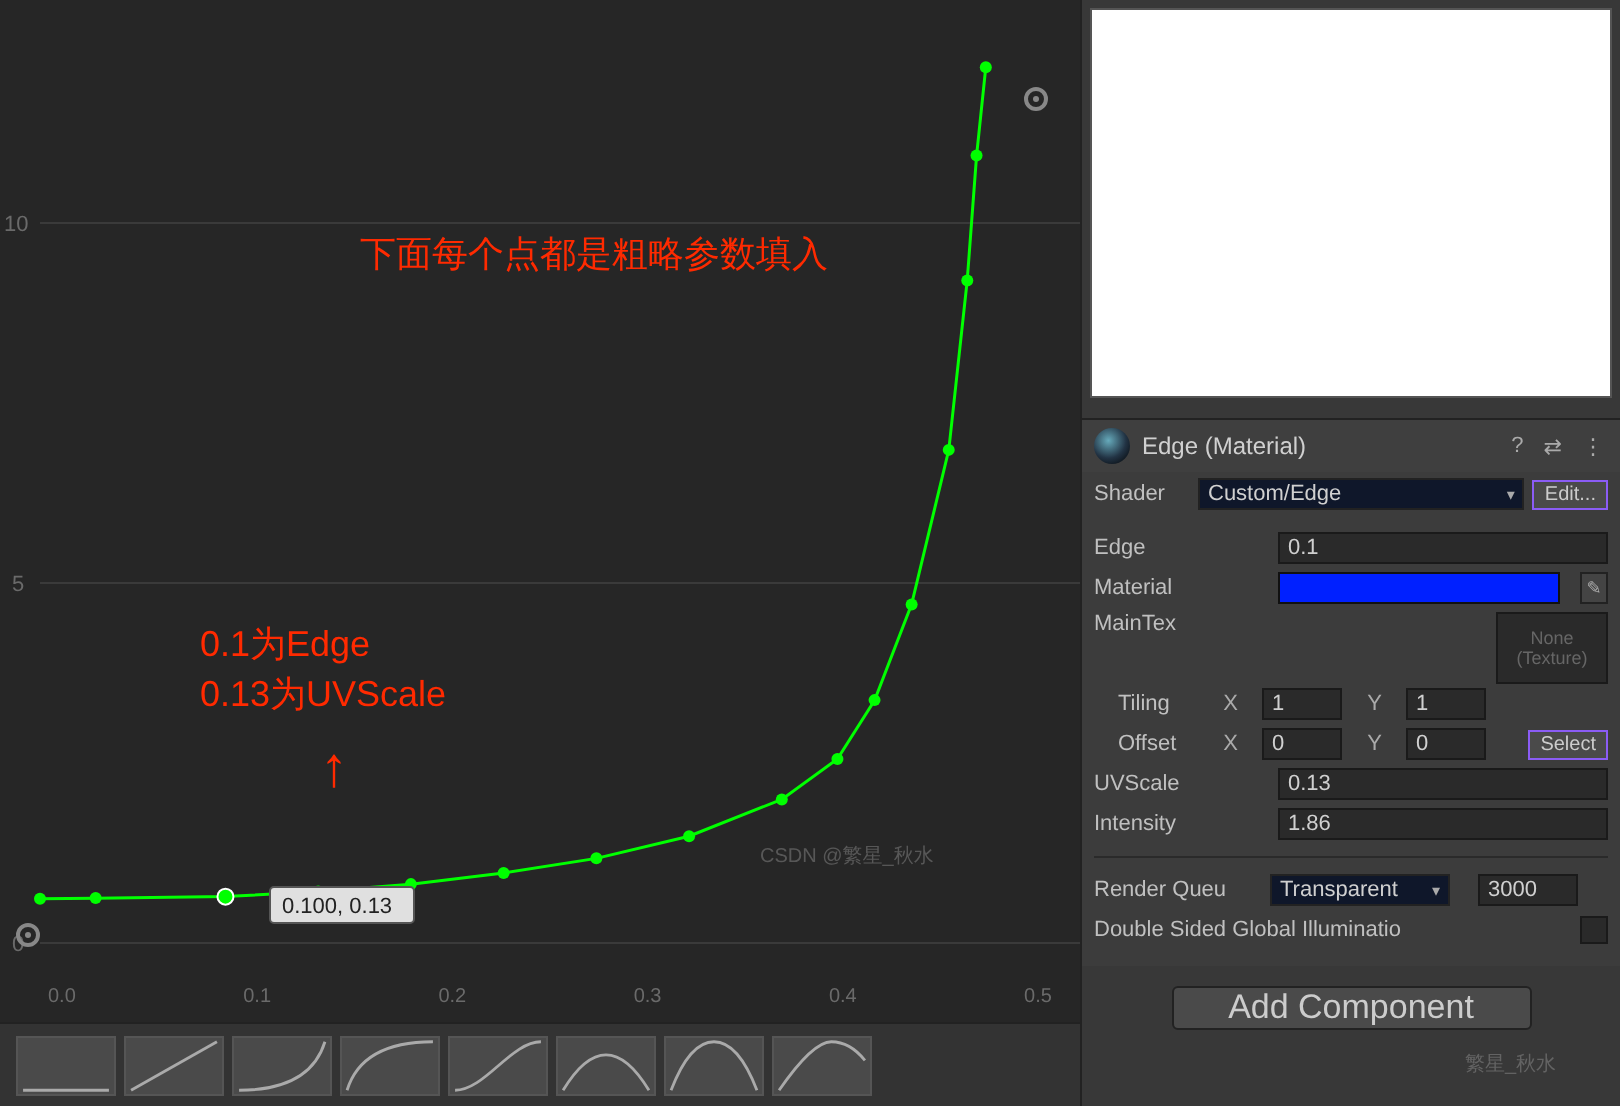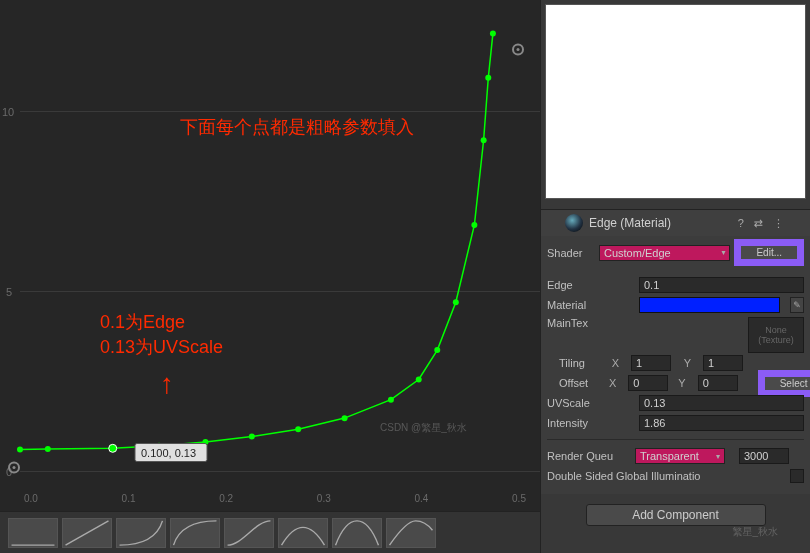--- a/index.html
+++ b/index.html
@@ -24,40 +24,40 @@
 .x-axis-row span { color: #6a6a6a; font-size: 10px; }
 
 .preset-row { height: 42px; background: #333; display: flex; align-items: center; gap: 4px; padding: 0 8px; border-top: 1px solid #222; }
 .preset { width: 50px; height: 30px; background: #4a4a4a; border: 1px solid #555; cursor: pointer; position: relative; }
 .preset svg { width: 100%; height: 100%; }
 .preset-l { stroke: #aaa; stroke-width: 1.5; fill: none; }
 
 .inspector { width: 270px; height: 553px; background: #383838; display: flex; flex-direction: column; border-left: 1px solid #222; }
 .preview { height: 195px; background: #fff; margin: 4px; border: 1px solid #555; }
 .component { margin-top: 6px; background: #3c3c3c; border-top: 1px solid #222; }
-.comp-header { height: 26px; display: flex; align-items: center; gap: 6px; padding: 0 24px; background: #3f3f3f; }
+.comp-header { height: 26px; display: flex; align-items: center; gap: 6px; padding: 0 6px; background: #3f3f3f; }
 .mat-icon { width: 18px; height: 18px; border-radius: 50%; background: radial-gradient(circle at 40% 35%, #6ab 0%, #234 55%, #000 100%); flex-shrink: 0; }
 .comp-title { color: #d0d0d0; font-size: 12px; flex: 1; }
 .hdr-icon { color: #aaa; font-size: 11px; cursor: pointer; padding: 0 2px; }
 
 .prop-rows { padding: 3px 6px 8px; }
 .row { display: flex; align-items: center; height: 20px; color: #c0c0c0; font-size: 11px; gap: 10px; }
 .row .lbl { width: 82px; flex-shrink: 0; }
 .row .sub-lbl { width: 52px; padding-left: 12px; flex-shrink: 0; }
 .row .field { flex: 1; background: #2a2a2a; border: 1px solid #1a1a1a; color: #d0d0d0; padding: 1px 4px; height: 16px; font-size: 11px; min-width: 0; }
 .row .axis { width: 12px; text-align: right; padding-right: 2px; color: #aaa; }
 .color-swatch { flex: 1; height: 16px; background: #0020ff; border: 1px solid #111; }
 .picker { width: 14px; height: 16px; background: #444; border: 1px solid #222; display: flex; align-items: center; justify-content: center; color: #aaa; font-size: 9px; cursor: pointer; }
 .tex-slot { width: 56px; height: 36px; background: #2a2a2a; border: 1px solid #1a1a1a; display: flex; flex-direction: column; align-items: center; justify-content: center; color: #666; font-size: 9px; }
-.btn-small { background: #4a4a4a; border: 7px solid #8b5cf6; color: #ccc; font-size: 10px; padding: 1px 15px; cursor: pointer; }
-.dd { flex: 1; background: #be185d; border: 1px solid #222; color: #d0d0d0; padding: 1px 4px; height: 16px; font-size: 11px; display: flex; justify-content: space-between; align-items: center; cursor: pointer; }
+.btn-small { background: #4a4a4a; border: 1px solid #8b5cf6; color: #ccc; font-size: 10px; padding: 1px 5px; cursor: pointer; }
+.dd { flex: 1; background: #0f172a; border: 1px solid #222; color: #d0d0d0; padding: 1px 4px; height: 16px; font-size: 11px; display: flex; justify-content: space-between; align-items: center; cursor: pointer; }
 .dd::after { content: "▾"; font-size: 8px; color: #aaa; }
 .chk { width: 14px; height: 14px; background: #2a2a2a; border: 1px solid #1a1a1a; cursor: pointer; }
 .divider { height: 1px; background: #2a2a2a; margin: 6px 0; }
-.add-btn { margin: 10px auto 6px; width: 180px; height: 22px; background: #4a4a4a; border: 1px solid #222; border-radius: 3px; color: #ccc; font-size: 12px; display: flex; align-items: center; justify-content: center; cursor: pointer; }
+.add-btn { margin: 10px auto 6px; width: 180px; height: 22px; background: #4a4a4a; border: 1px solid #222; border-radius: 3px; color: #ccc; font-size: 17px; display: flex; align-items: center; justify-content: center; cursor: pointer; }
 .shader-row { display: flex; align-items: center; gap: 4px; padding: 3px 6px 6px; }
 .shader-row .lbl { color: #c0c0c0; font-size: 11px; width: 48px; }
 
 .watermark { position: absolute; color: rgba(180,180,180,0.35); font-size: 10px; pointer-events: none; }
 .watermark.a { right: 32px; bottom: 14px; }
 .watermark.b { left: 380px; bottom: 118px; }
 </style>
 </head>
 <body>
 

